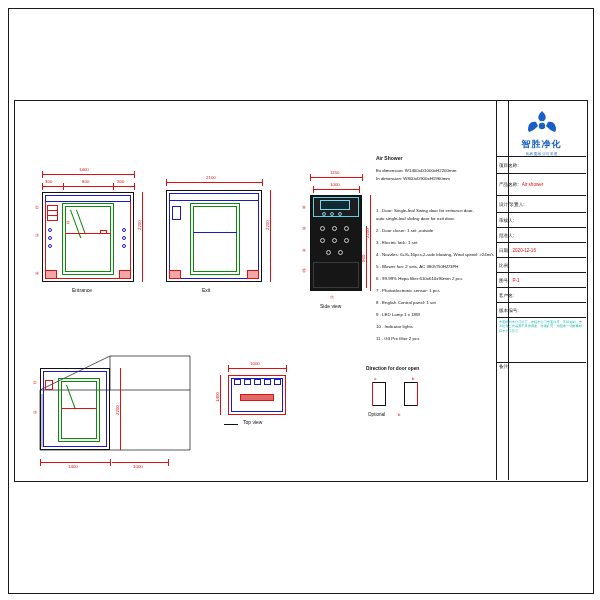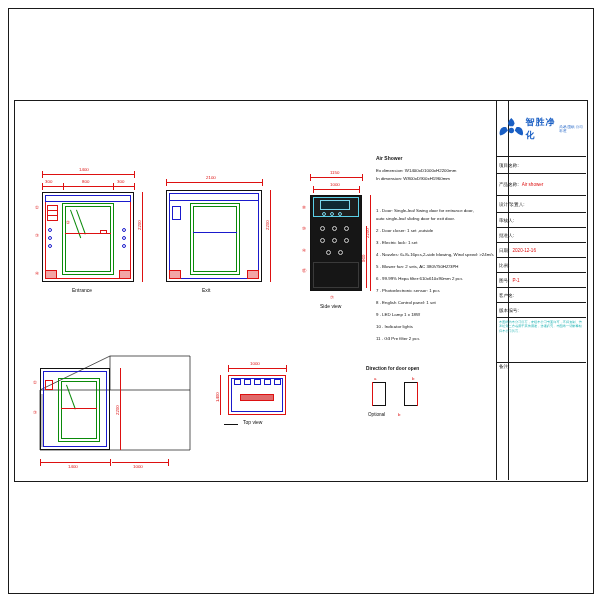--- a/index.html
+++ b/index.html
@@ -25,21 +25,21 @@
 
   
   .dim{position:absolute;height:0;border-top:0.6px solid #d11;}
   .dimv{position:absolute;width:0;border-left:0.6px solid #d11;}
 
   
   .tb{position:absolute;right:14px;top:100px;width:90px;height:380px;border-left:1px solid #1a1a1a;box-sizing:border-box;}
   .tbrow{position:relative;box-sizing:border-box;border-bottom:0.7px solid #1a1a1a;font-size:4.6px;padding:1px 2px;color:#111;display:flex;align-items:center;}
   .tbrow .k{color:#111;}
   .tbrow .v{color:#d11;margin-left:3px;}
-  .logo{height:56px;display:flex;align-items:center;justify-content:flex-start;border-bottom:0.7px solid #1a1a1a;}
+  .logo{height:56px;display:flex;flex-direction:column;align-items:center;justify-content:flex-end;border-bottom:0.7px solid #1a1a1a;}
   .logo svg{display:block;}
   .brand{color:#1a5fc4;font-size:9px;font-weight:bold;letter-spacing:1px;margin-top:2px;}
   .brandsub{color:#1a5fc4;font-size:3.6px;margin-top:1px;}
   .notebox{font-size:3.2px;color:#17b0b0;line-height:1.35;padding:2px;border-bottom:0.7px solid #1a1a1a;height:40px;overflow:hidden;}
   .cap{position:absolute;font-size:5px;color:#111;}
   .capb{position:absolute;font-size:5px;color:#111;font-weight:bold;}
 </style>
 </head>
 <body>
 

